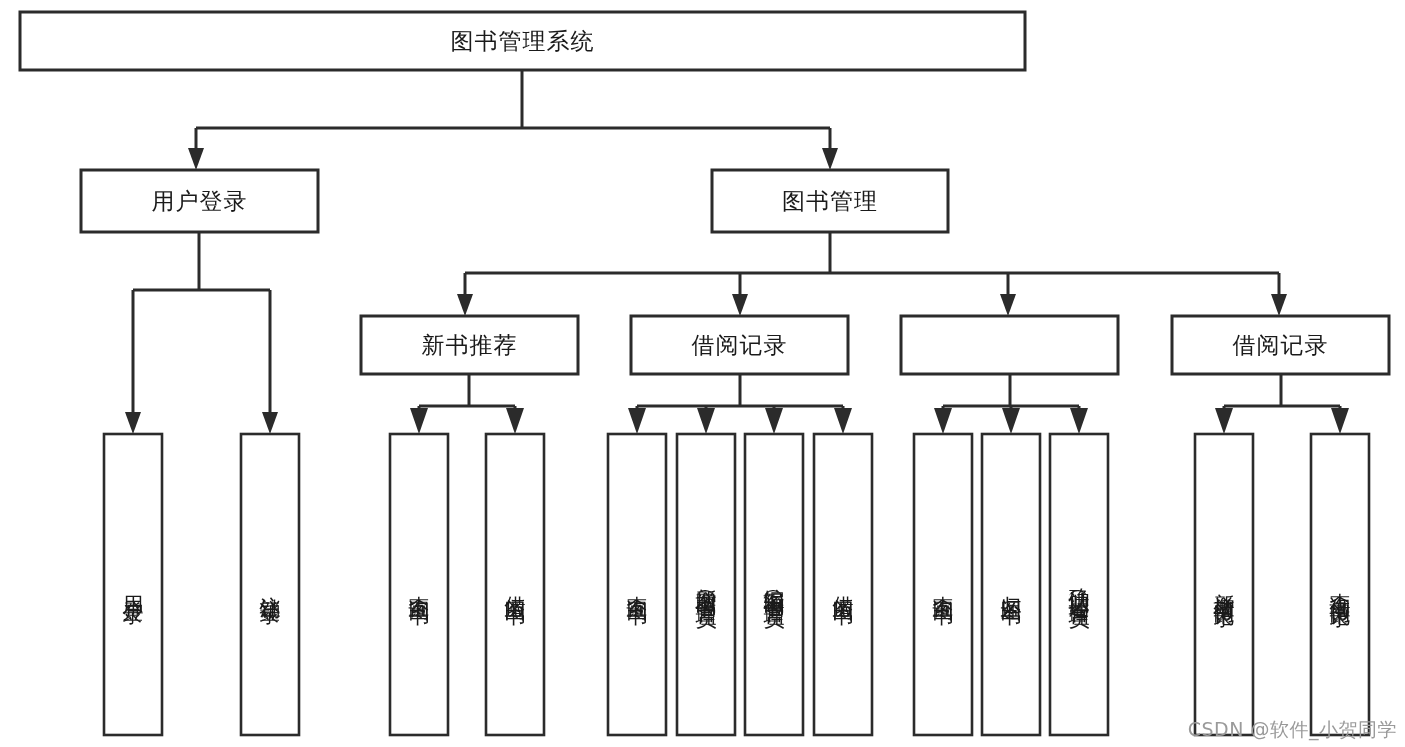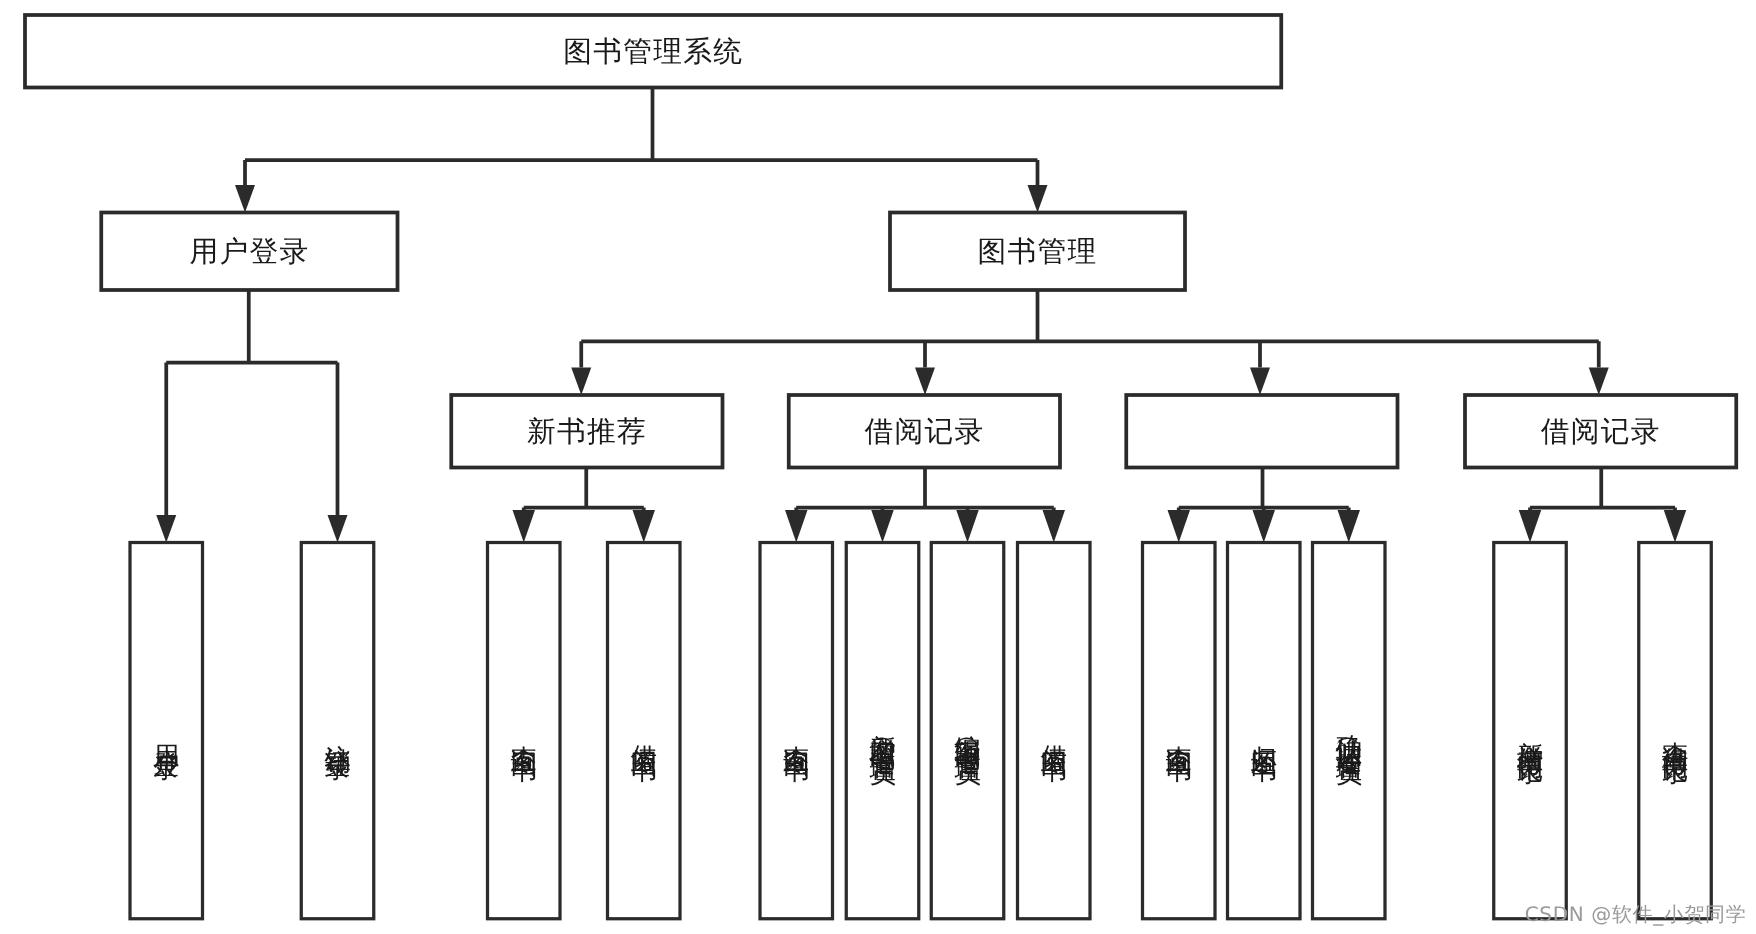--- a/index.html
+++ b/index.html
@@ -74,21 +74,21 @@
     font-size: 23px;
     color: #1a1a1a;
     letter-spacing: 1px;
     white-space: nowrap;
   }
   #watermark {
     position: absolute;
     right: 8px;
     bottom: 4px;
     font-family: "DejaVu Sans", "Liberation Sans", sans-serif;
-    font-size: 16px;
+    font-size: 19px;
     color: #9a9a9a;
     letter-spacing: 0.5px;
     white-space: nowrap;
   }
 </style>
 </head>
 <body>
 
 <div id="diagram-root">
 

